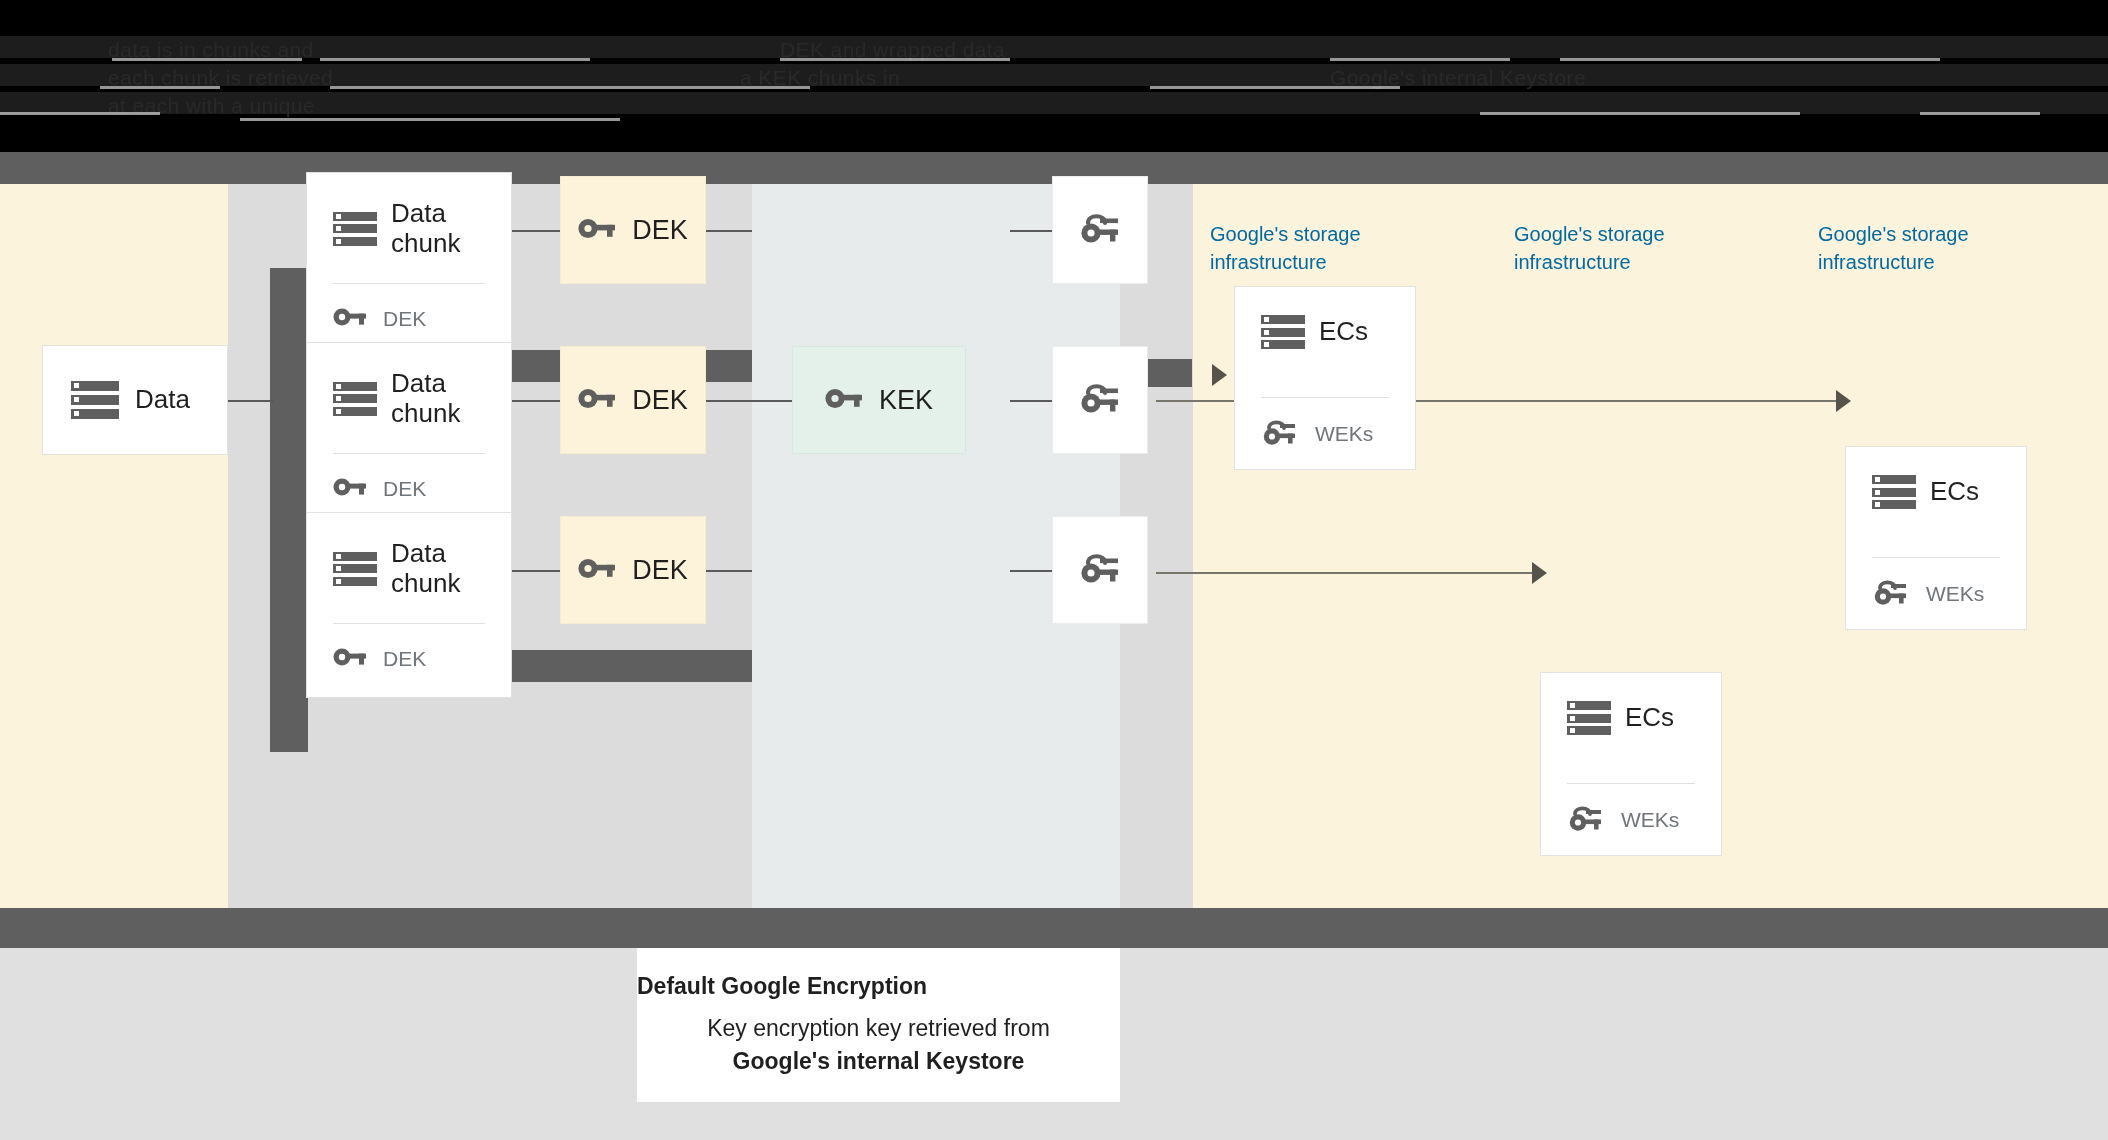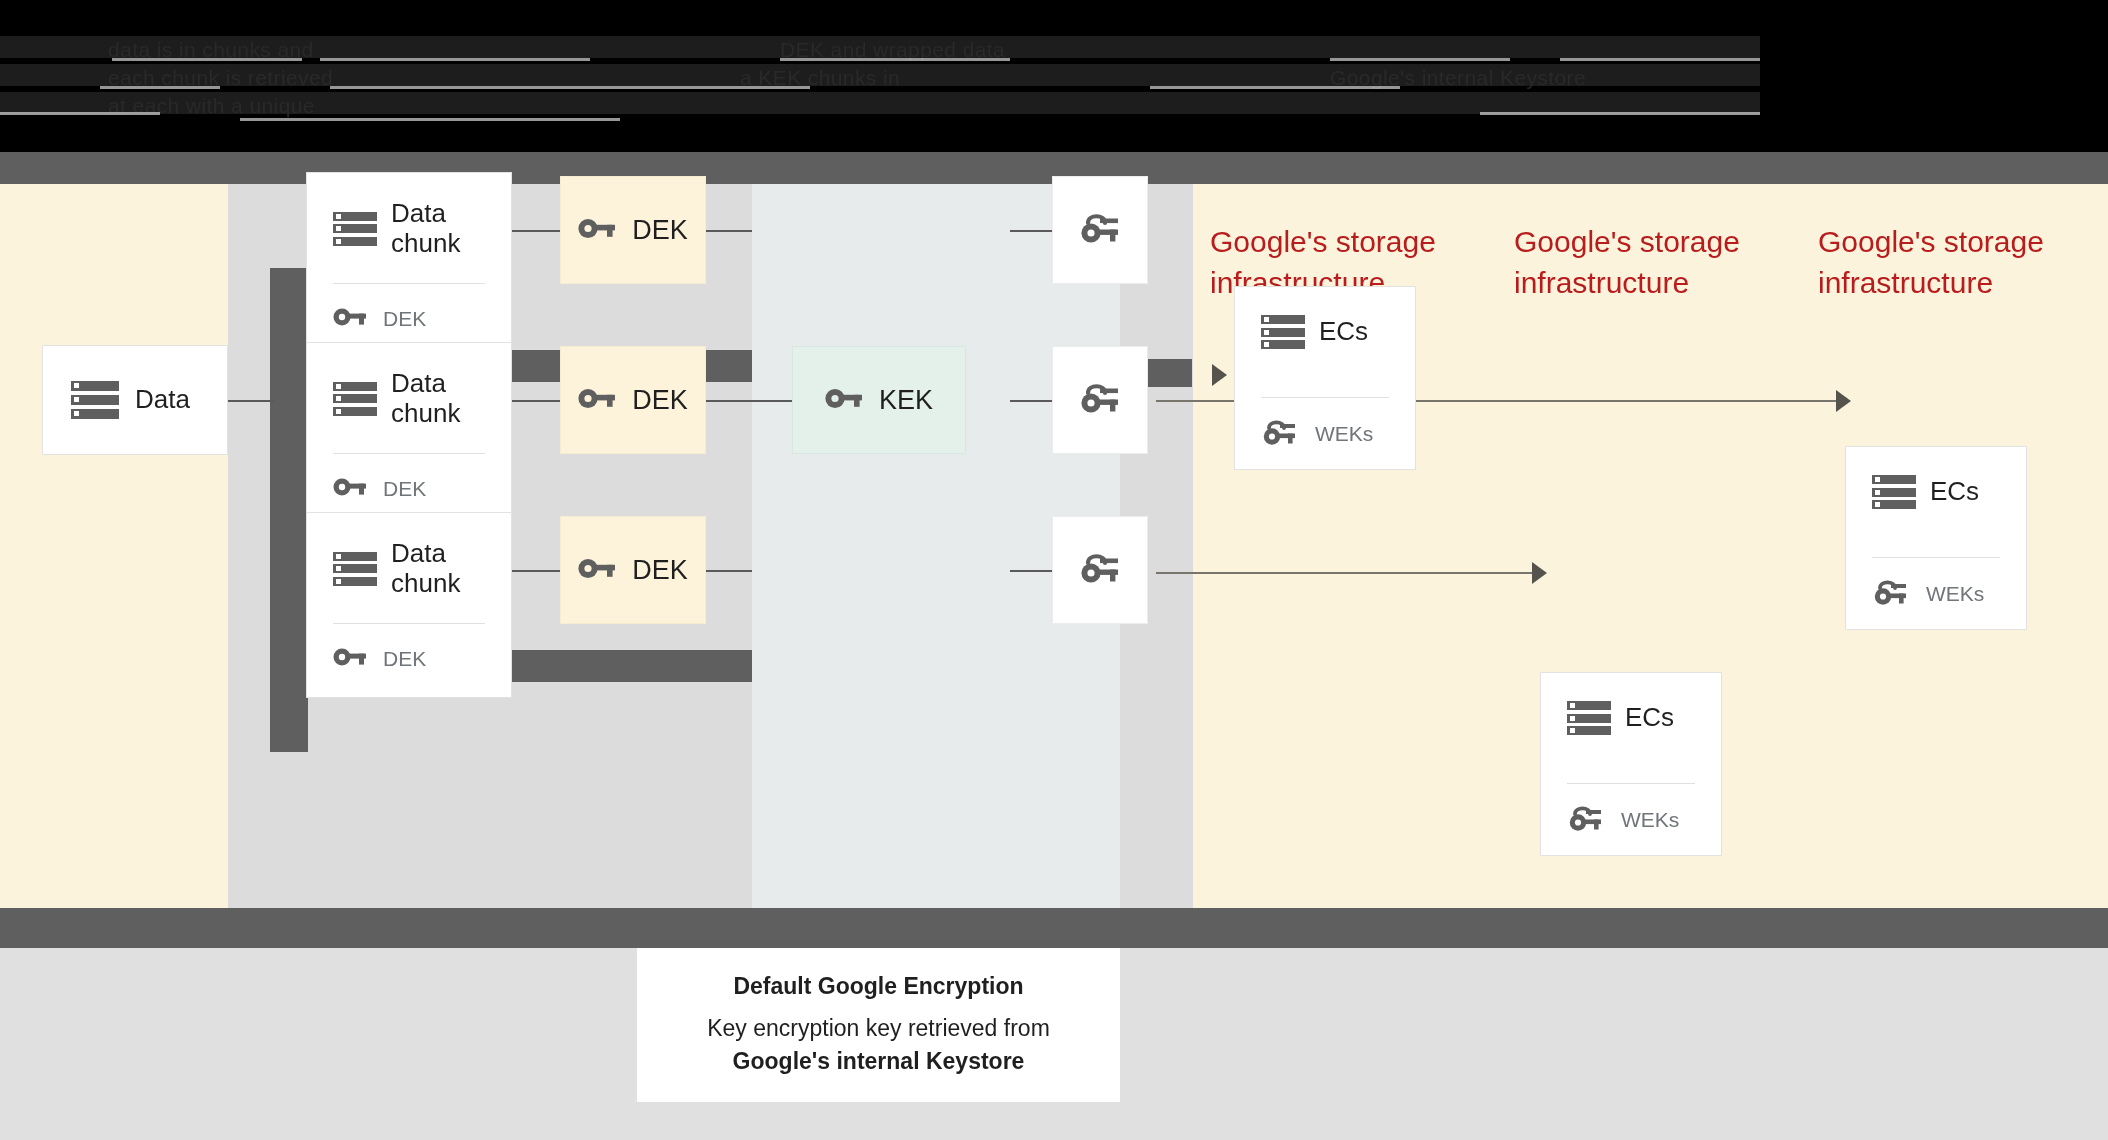--- a/index.html
+++ b/index.html
@@ -1,21 +1,21 @@
 <!DOCTYPE html>
 <html><head>
 <meta charset="utf-8">
 <style>
   html,body{margin:0;padding:0;background:#000;}
   body{font-family:"Liberation Sans","DejaVu Sans",sans-serif;}
 
   #page{position:relative;width:2108px;height:1140px;overflow:hidden;background:#000;}
 
   
-  .banner{position:absolute;left:0;top:0;width:1760px;height:160px;background:#000;overflow:hidden;}
+  .banner{position:absolute;left:0;top:0;width:2108px;height:160px;background:#000;overflow:hidden;}
   .banner-strip{position:absolute;left:0;width:2108px;background:#1d1d1d;}
   .glyphline{position:absolute;color:#2a2a2a;font-size:21px;letter-spacing:.4px;
              white-space:nowrap;opacity:.95;font-family:"Liberation Sans",sans-serif;}
   .underscore{position:absolute;height:3px;background:#c9c9c9;opacity:.75;}
 
   .topgrayslab{position:absolute;left:252px;top:152px;width:1856px;height:32px;background:#5f5f5f;}
   .topgrayslab2{position:absolute;left:0;top:152px;width:252px;height:32px;background:#5f5f5f;}
 
   
   .stage{position:absolute;left:0;top:184px;width:2108px;height:724px;background:#fbf3dc;}
@@ -55,27 +55,27 @@
   .keyicon{display:inline-block;flex:0 0 auto;}
 
   
   .wire{position:absolute;height:2px;background:#5a5a5a;}
   .thickwire{position:absolute;background:#5f5f5f;}
   .arrowline{position:absolute;height:2px;background:#77756c;}
   .arrowhead{position:absolute;width:0;height:0;border-top:11px solid transparent;
              border-bottom:11px solid transparent;border-left:15px solid #55534c;}
 
   
-  .storlabel{position:absolute;font-size:30px;line-height:1.38;color:#b91c1c;white-space:pre-line;}
+  .storlabel{position:absolute;font-size:20px;line-height:1.38;color:#0369a1;white-space:pre-line;}
 
   
   .bottombar{position:absolute;left:0;top:908px;width:2108px;height:40px;background:#5f5f5f;}
   .bottombg{position:absolute;left:0;top:948px;width:2108px;height:192px;background:#e0e0e0;}
   .caption{position:absolute;left:637px;top:948px;width:483px;height:154px;background:#fff;
-           display:flex;flex-direction:column;align-items:center;justify-content:center;gap:12px;}
+           display:flex;flex-direction:column;justify-content:center;gap:12px;}
   .caption-title{font-size:23px;font-weight:bold;color:#1f1f1f;}
   .caption-body{font-size:23px;color:#1f1f1f;text-align:center;line-height:1.42;}
   .caption-body b{font-weight:bold;}
 </style>
 </head>
 <body>
 
 <div id="page">
 
   <div class="banner">

